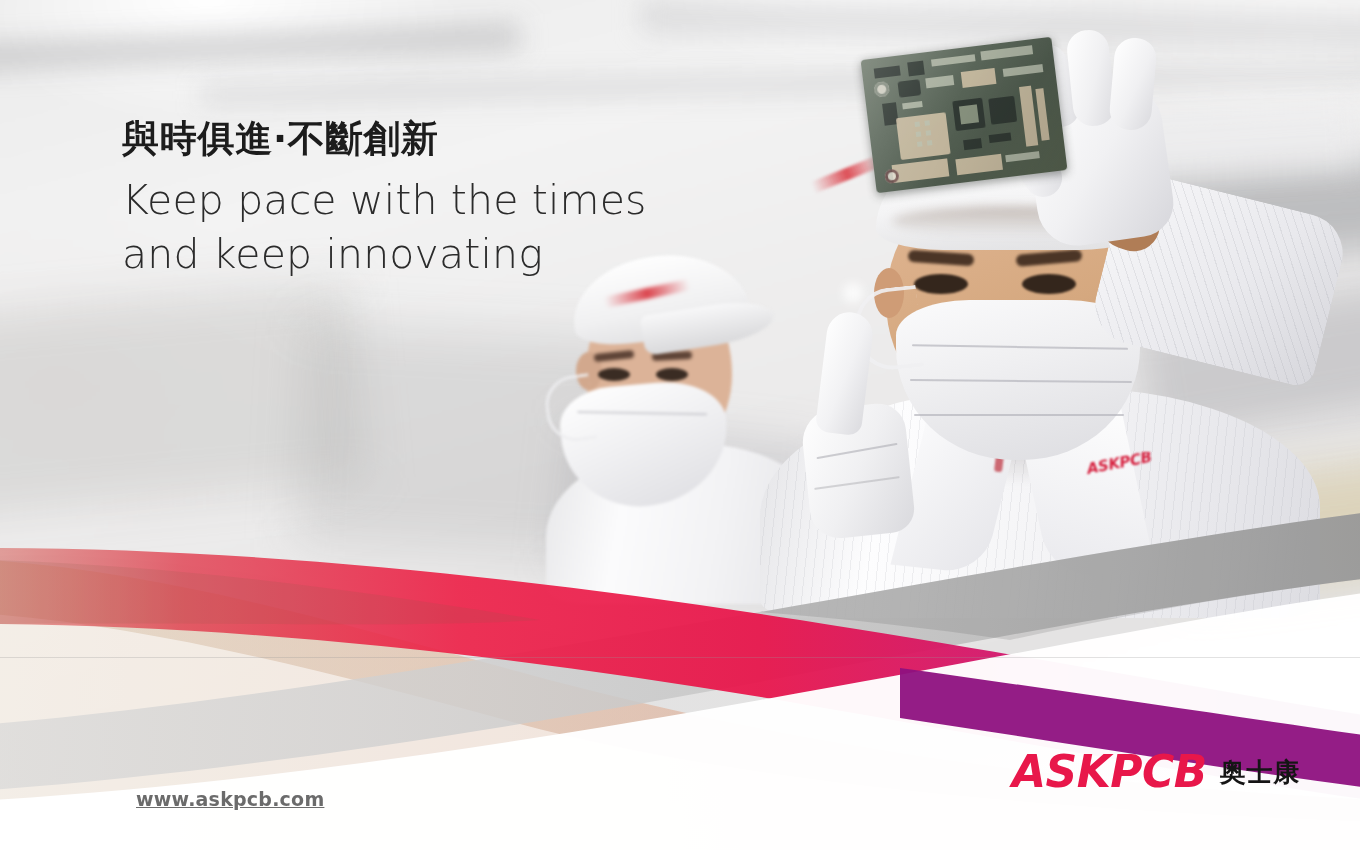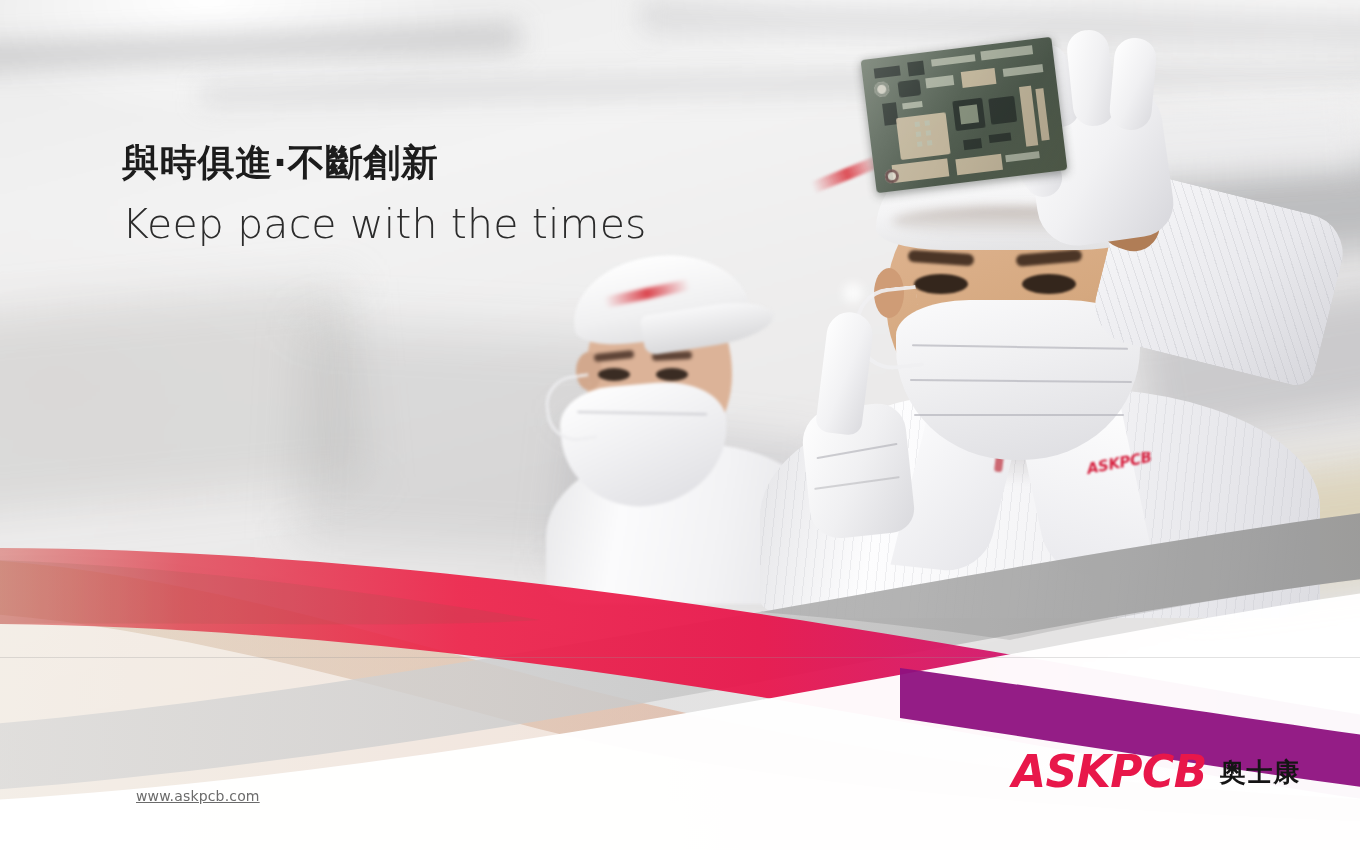--- a/index.html
+++ b/index.html
@@ -138,34 +138,34 @@
   .pcb .pad{background:#cdbfa4;opacity:.9;}
   .pcb .hole{background:#e6e2d6;border-radius:50%;box-shadow:inset 0 0 0 3px #8d9488;}
 
   
   .waves{position:absolute;left:0;top:0;width:1360px;height:850px;}
 
   
   .hairline{position:absolute;left:0;top:657px;width:1360px;height:1px;background:rgba(150,150,150,.28);}
 
   
-  .headline{position:absolute;left:122px;top:140px;width:620px;}
+  .headline{position:absolute;left:122px;top:116px;width:620px;}
   .headline .cn{
     font-family:"DejaVu Sans","Liberation Sans",sans-serif;
     font-size:37px;font-weight:700;letter-spacing:.02em;color:#1c1c1c;
     line-height:1.22;margin:0 0 12px 0;white-space:nowrap;}
   .headline .en{
     font-family:"DejaVu Sans","Liberation Sans",sans-serif;
     font-size:41px;font-weight:300;color:#2b2b2b;line-height:1.32;margin:0;
     letter-spacing:.004em;}
 
   .site-url{
     position:absolute;left:136px;top:788px;
     font-family:"DejaVu Sans","Liberation Sans",sans-serif;
-    font-size:14px;font-weight:400;color:#6b6b6b;letter-spacing:.012em;}
+    font-size:19px;font-weight:700;color:#6b6b6b;letter-spacing:.012em;}
 
   .brand{position:absolute;left:1012px;top:750px;display:flex;align-items:center;gap:13px;}
   .brand .mark{
     font-family:"DejaVu Sans","Liberation Sans",sans-serif;
     font-size:44px;font-weight:700;font-style:italic;
     color:#e8174a;letter-spacing:-.012em;line-height:1;}
   .brand .cn{
     font-family:"DejaVu Sans","Liberation Sans",sans-serif;
     font-size:26px;font-weight:700;color:#151515;letter-spacing:.03em;line-height:1;}
 </style>
@@ -343,20 +343,21 @@
 
     <path d="M 900,718 C 1060,742 1230,770 1370,788 L 1370,736
              C 1230,716 1060,690 900,668 Z" fill="#8E1180" opacity=".95"></path>
   </svg>
 
   <div class="hairline"></div>
 
   <div class="headline">
     <p class="cn">與時俱進·不斷創新</p>
     <p class="en">Keep pace with the times</p>
+    <p class="en">and keep innovating</p>
   </div>
 
   <a class="site-url" href="#">www.askpcb.com</a>
 
   <div class="brand">
     <span class="mark">ASKPCB</span>
     <span class="cn">奥士康</span>
   </div>
 
 </div>

